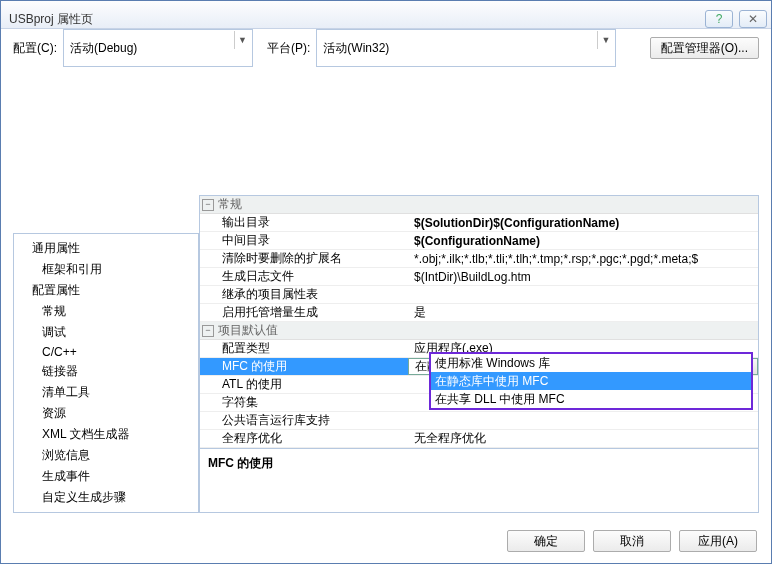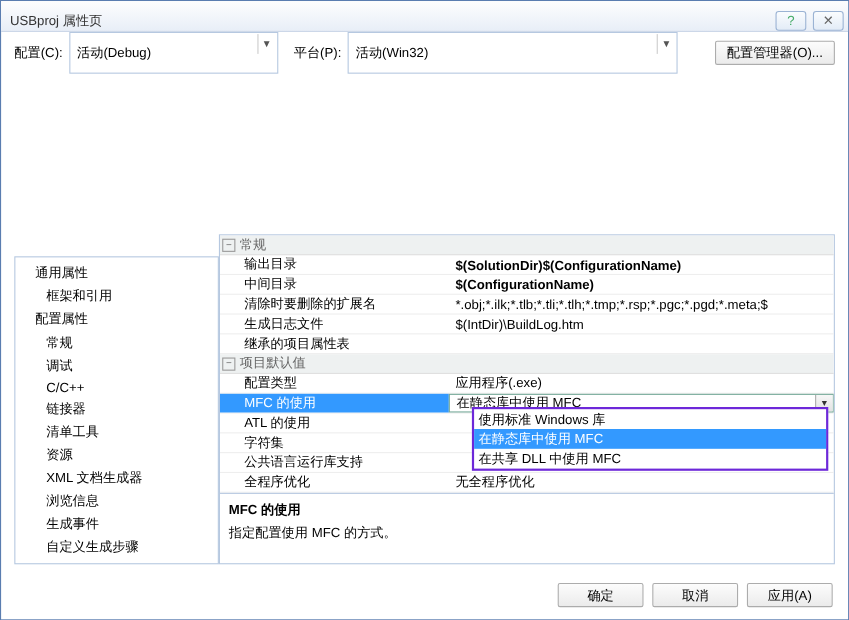--- a/index.html
+++ b/index.html
@@ -110,20 +110,24 @@
           <div class="prop-value">*.obj;*.ilk;*.tlb;*.tli;*.tlh;*.tmp;*.rsp;*.pgc;*.pgd;*.meta;$</div>
         </div>
         <div class="prop-row">
           <div class="prop-label">生成日志文件</div>
           <div class="prop-value">$(IntDir)\BuildLog.htm</div>
         </div>
         <div class="prop-row">
           <div class="prop-label">继承的项目属性表</div>
           <div class="prop-value"></div>
         </div>
+        <div class="prop-row">
+          <div class="prop-label">启用托管增量生成</div>
+          <div class="prop-value">是</div>
+        </div>
 
         <div class="group-row">
           <span class="toggle">−</span>
           <span>项目默认值</span>
         </div>
         <div class="prop-row">
           <div class="prop-label">配置类型</div>
           <div class="prop-value">应用程序(.exe)</div>
         </div>
         <div class="prop-row selected">
@@ -152,21 +156,20 @@
       </div>
 
       <div class="dropdown-list">
         <div class="dd-item">使用标准 Windows 库</div>
         <div class="dd-item sel">在静态库中使用 MFC</div>
         <div class="dd-item">在共享 DLL 中使用 MFC</div>
       </div>
 
       <div class="desc-panel">
         <div class="desc-title">MFC 的使用</div>
-        <div>指定配置使用 MFC 的方式。</div>
       </div>
     </div>
   </div>
 
   <div class="footer">
     <div class="btn">
         <span>确定</span>
       </div>
     <div class="btn">
         <span>取消</span>

